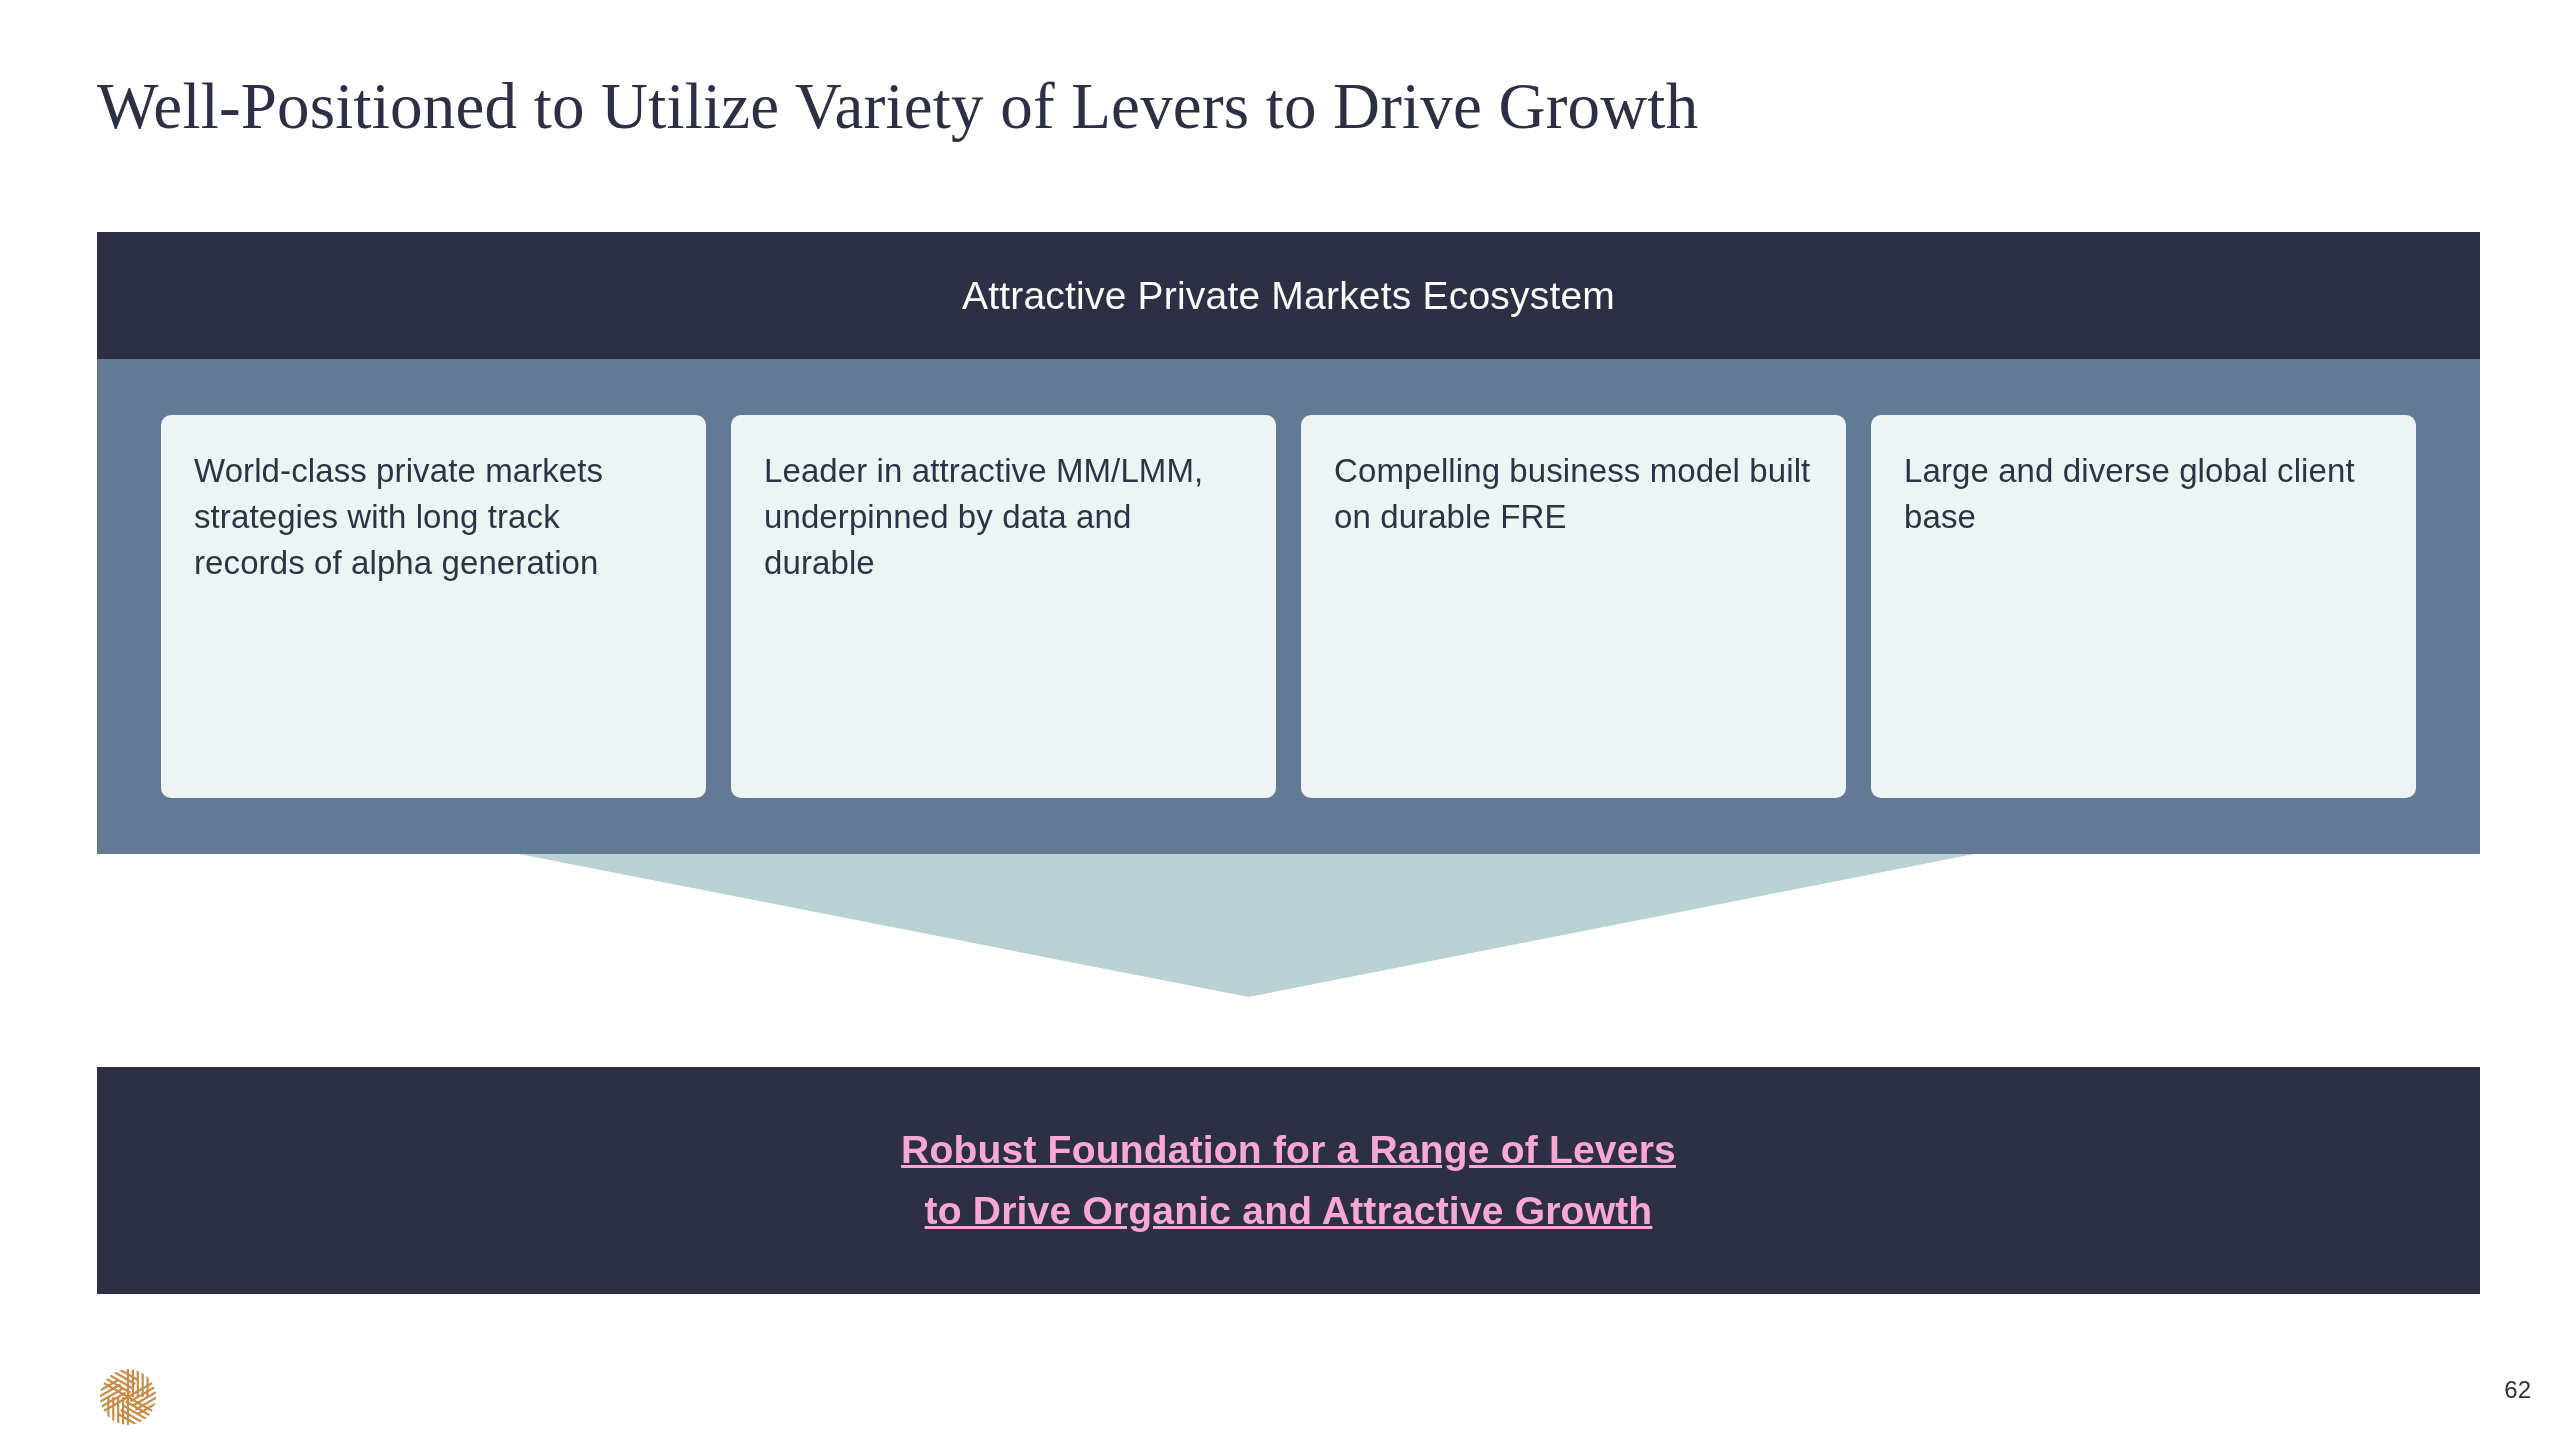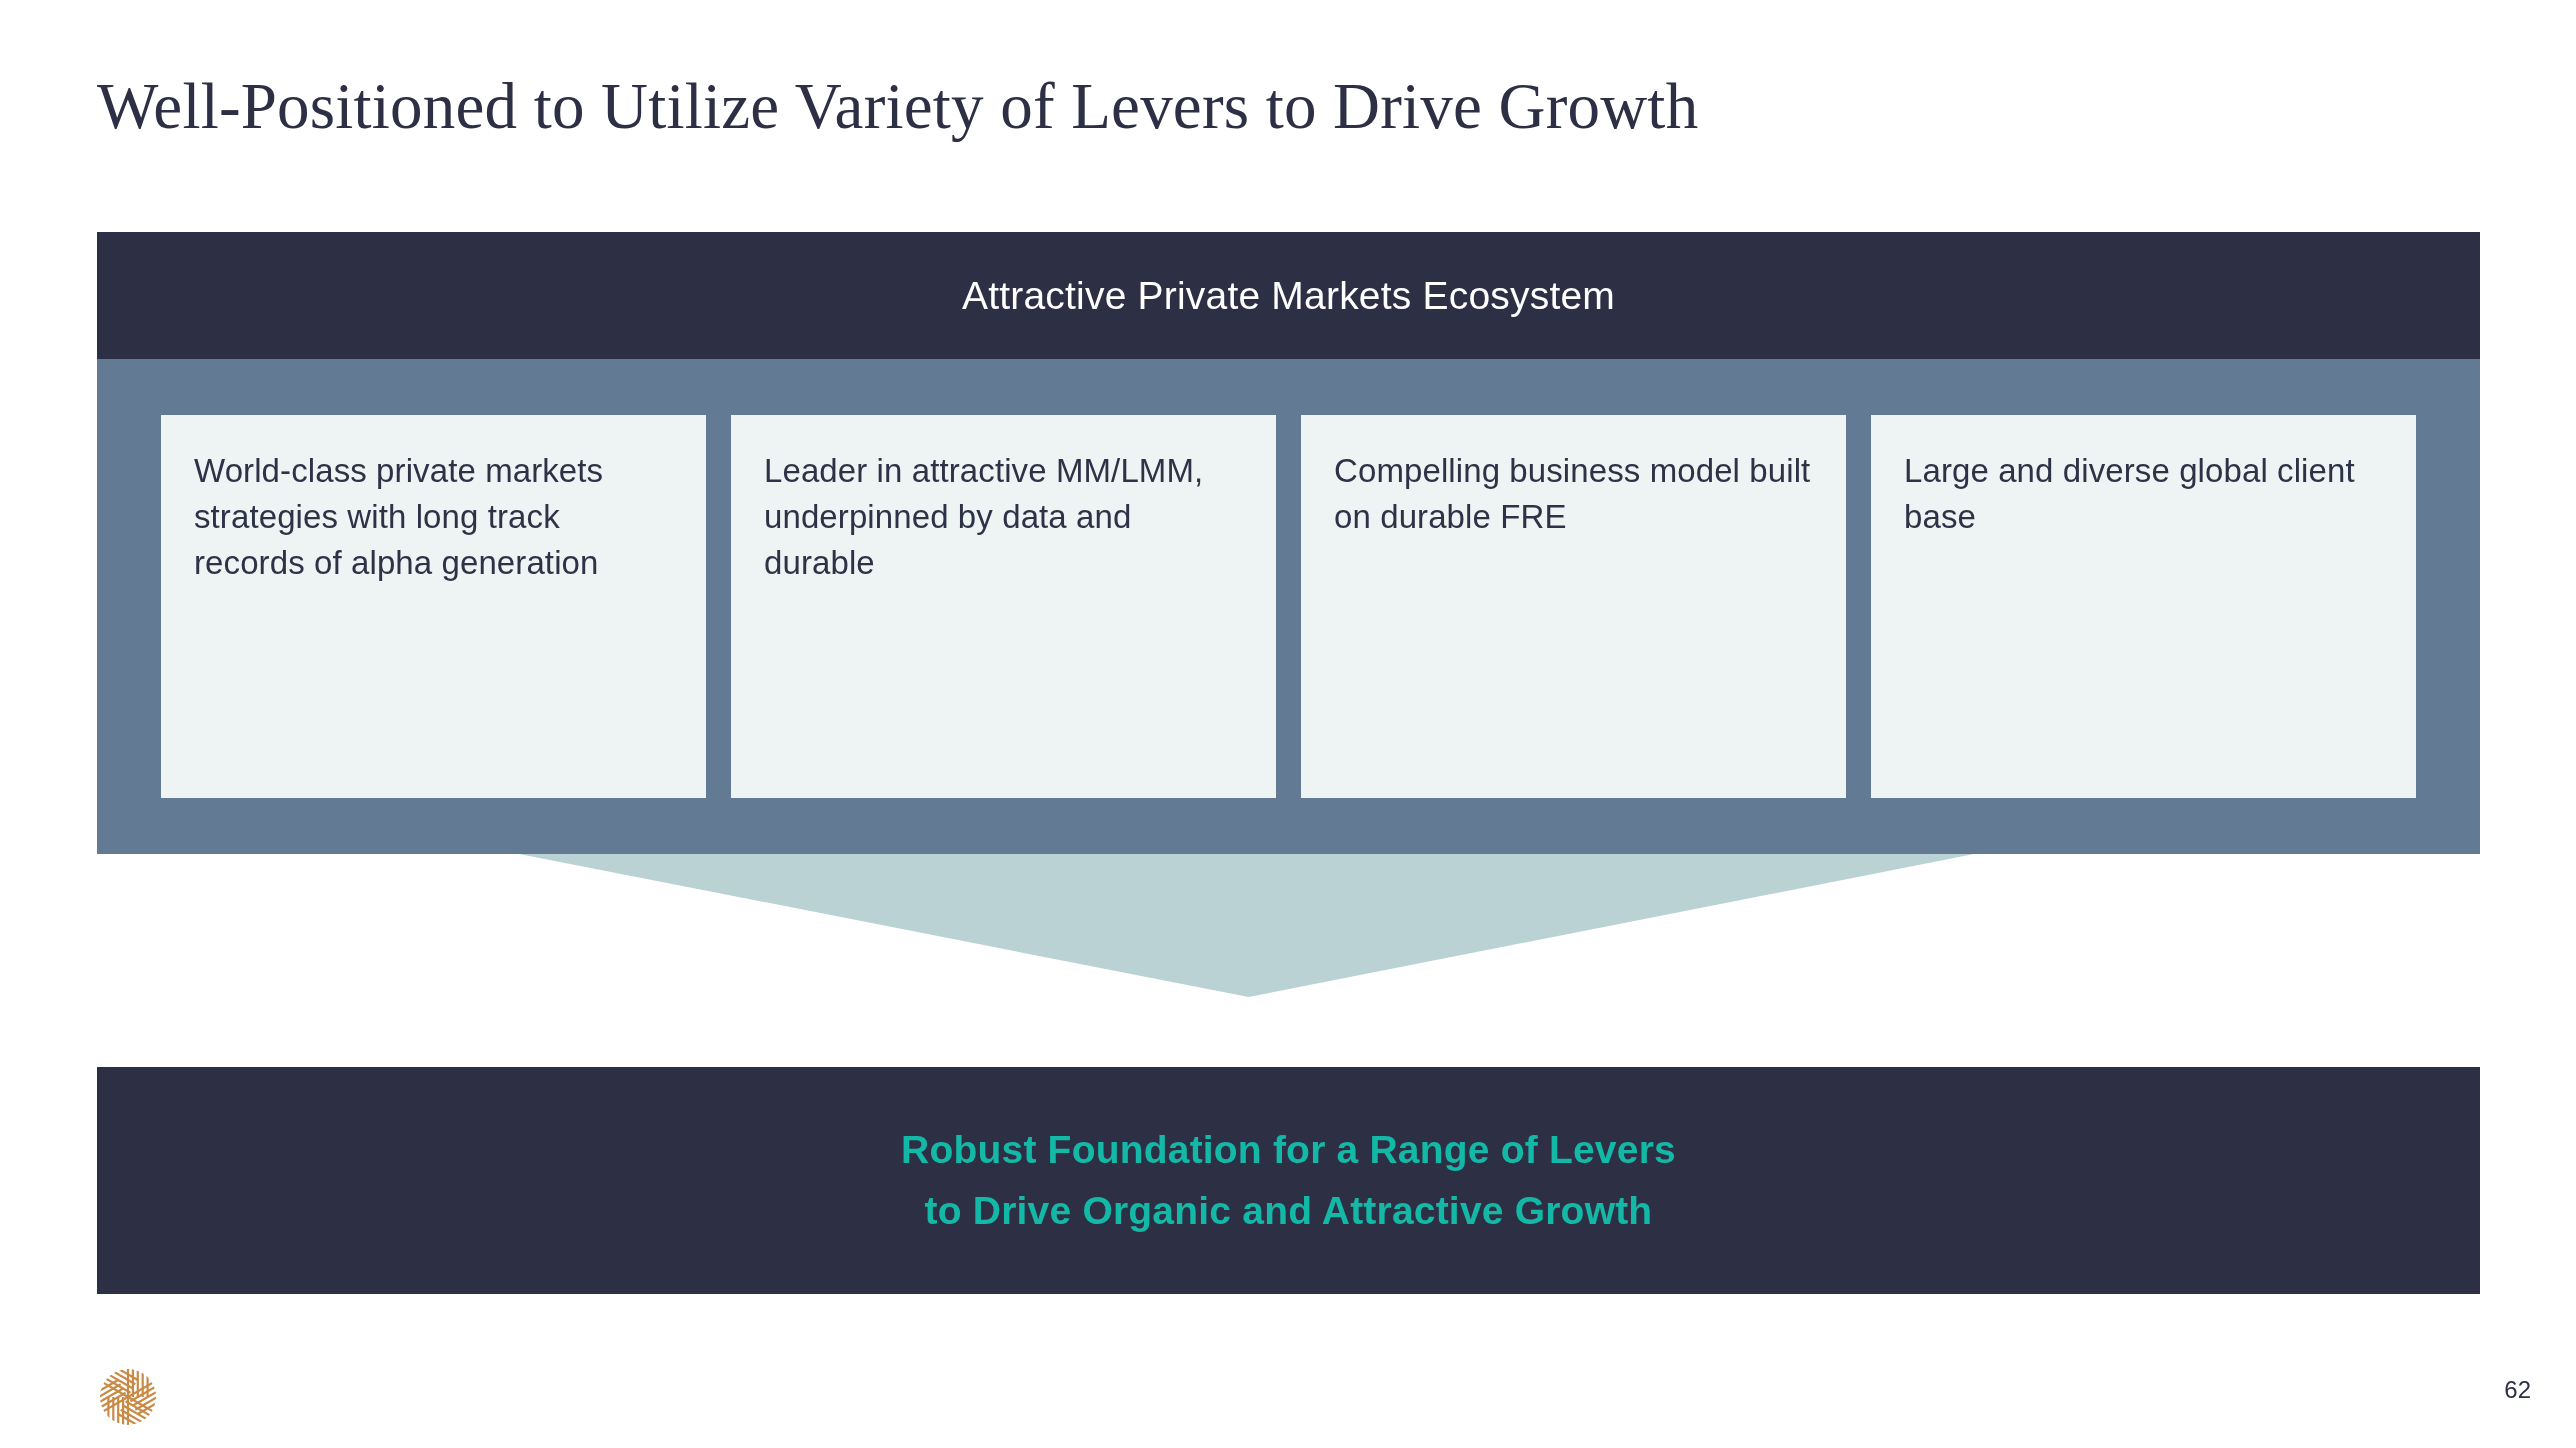--- a/index.html
+++ b/index.html
@@ -72,20 +72,21 @@
     width: 100%;
     height: 100%;
     gap: 25px;
     box-sizing: border-box;
   }
   .pillar-card {
     flex: 1 1 0;
     background: #eef4f3;
     box-sizing: border-box;
     padding: 33px 33px 26px 33px;
+    border-radius: 10px;
   }
   .pillar-text {
     color: #2d3347;
     font-size: 33px;
     line-height: 1.39;
     font-weight: 400;
     letter-spacing: 0.1px;
   }
 
   
@@ -106,26 +107,27 @@
     width: 2383px;
     height: 227px;
     background: #2d2f45;
     display: flex;
     flex-direction: column;
     align-items: center;
     justify-content: center;
     box-sizing: border-box;
   }
   .foundation-line {
-    color: #14b8a6;
+    color: #f9a8d4;
     font-size: 39px;
     font-weight: 700;
     line-height: 1.55;
     text-align: center;
     letter-spacing: 0.2px;
+    text-decoration: underline;
   }
 
   
   .brand-logo {
     position: absolute;
     left: 93px;
     top: 1362px;
     width: 70px;
     height: 70px;
   }

